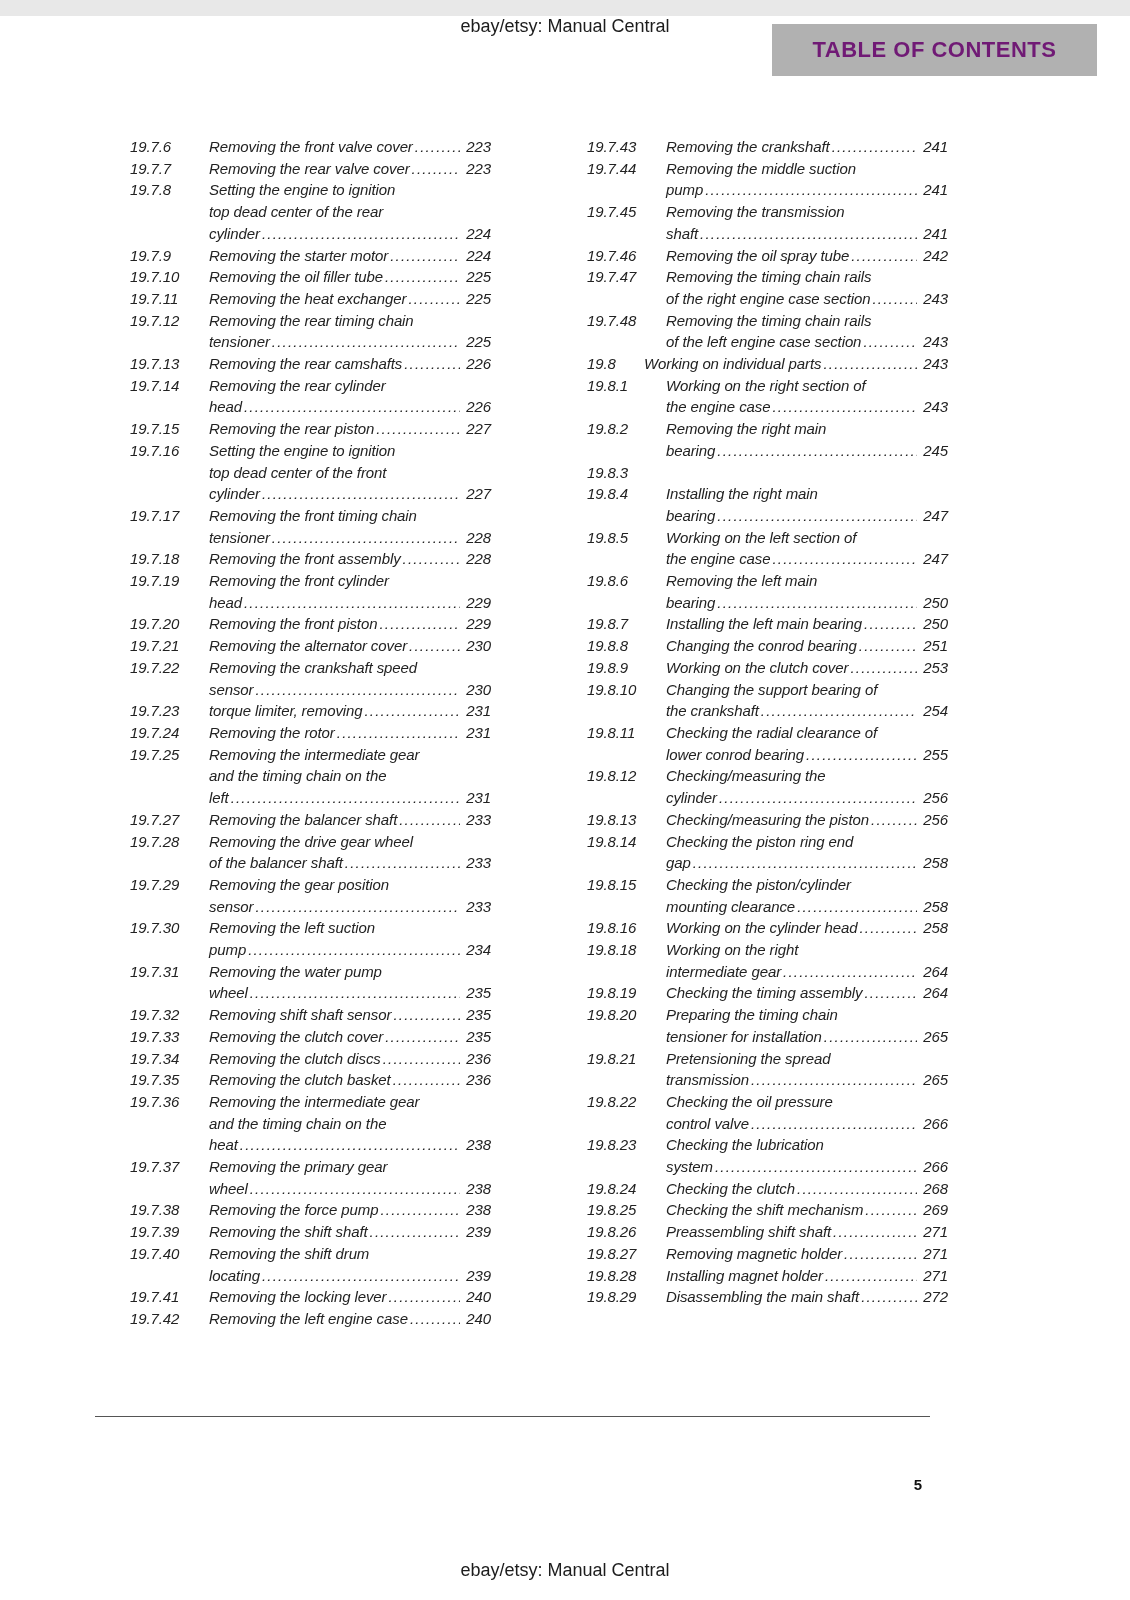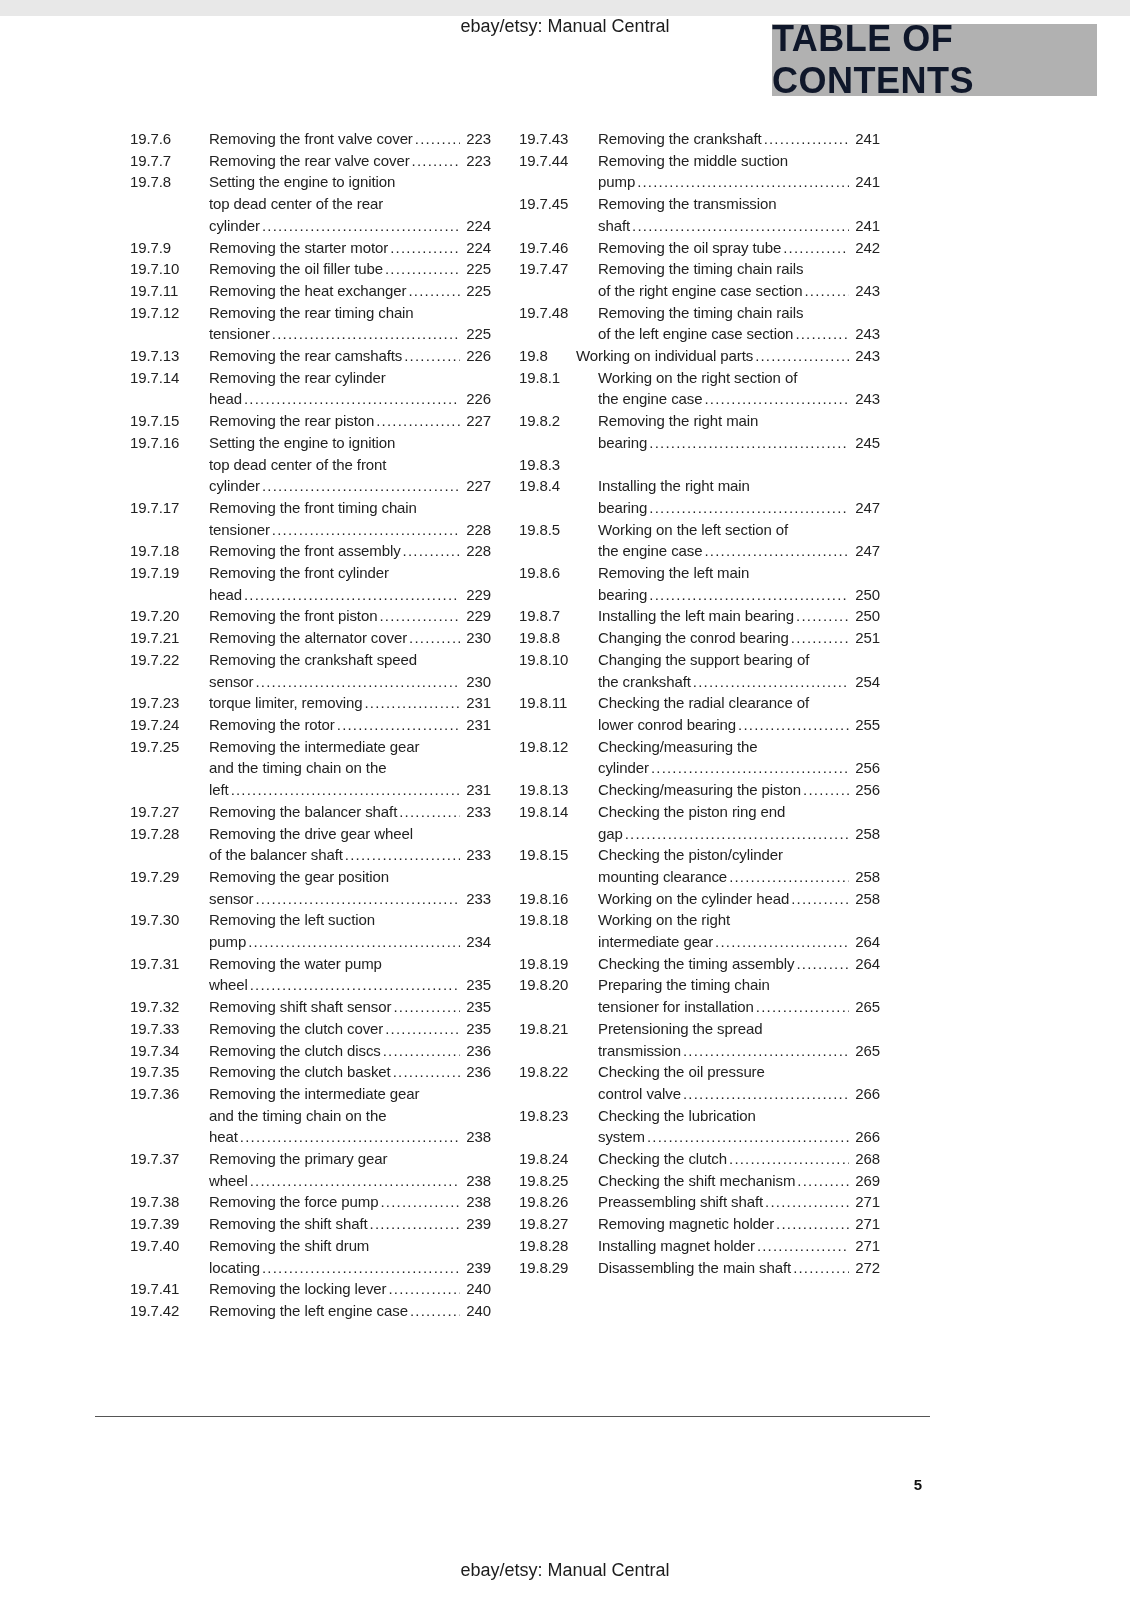--- a/index.html
+++ b/index.html
@@ -24,39 +24,40 @@
     width: 100%;
     text-align: center;
     font-size: 18px;
     color: #1c1c1c;
   }
   .toc-banner {
     position: absolute;
     top: 8px;
     left: 772px;
     width: 325px;
-    height: 72px;
+    height: 52px;
     background: #b1b1b1;
-    color: #0f172a;
-    font-size: 36px;
+    color: #701a75;
+    font-size: 22px;
     font-weight: bold;
     letter-spacing: 0.5px;
     display: flex;
     align-items: center;
     justify-content: center;
   }
 
   
   .toc-columns {
     position: absolute;
-    top: 112px;
+    top: 120px;
     left: 130px;
     width: 792px;
     display: flex;
-    gap: 28px;
+    gap: 96px;
+    font-style: italic;
   }
   .toc-col {
     width: 361px;
     flex: none;
   }
 
   .toc-entry {
     display: flex;
     font-size: 15px;
     line-height: 21.7px;
@@ -664,20 +665,30 @@
           <span class="toc-num">19.8.8</span>
           <span class="toc-body">
             <span class="toc-line last">
               <span class="toc-text">Changing the conrod bearing</span>
               <span class="leader"></span>
               <span class="toc-page">251</span>
             </span>
           </span>
         </div>
         <div class="toc-entry">
+          <span class="toc-num">19.8.9</span>
+          <span class="toc-body">
+            <span class="toc-line last">
+              <span class="toc-text">Working on the clutch cover</span>
+              <span class="leader"></span>
+              <span class="toc-page">253</span>
+            </span>
+          </span>
+        </div>
+        <div class="toc-entry">
           <span class="toc-num">19.8.10</span>
           <span class="toc-body">
             <span class="toc-line">Changing the support bearing of</span>
             <span class="toc-line last">
               <span class="toc-text">the crankshaft</span>
               <span class="leader"></span>
               <span class="toc-page">254</span>
             </span>
           </span>
         </div>

